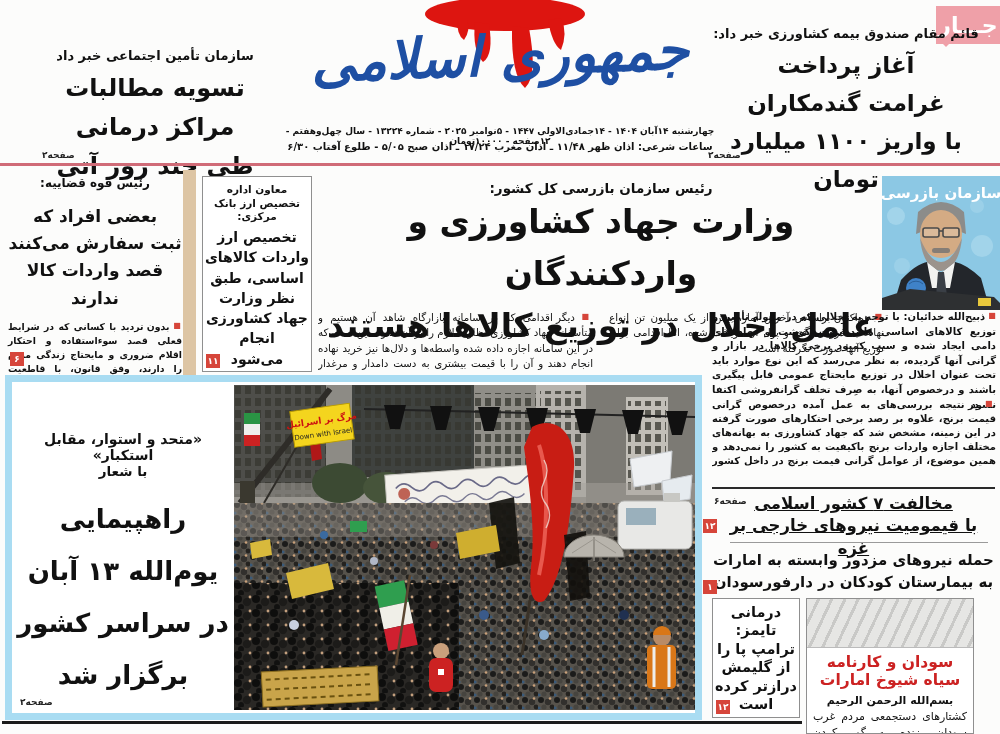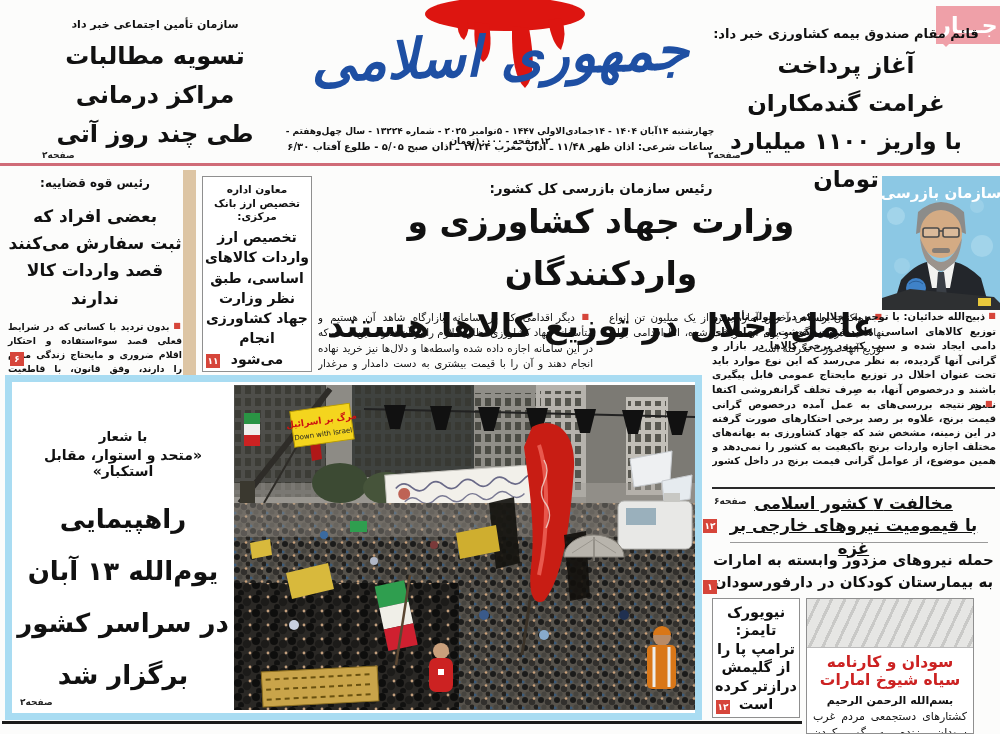--- a/index.html
+++ b/index.html
@@ -46,21 +46,21 @@
     <path d="M128,20 q4,24 13,30 q7,-17 0,-32 z" fill="#dd1510"></path>
     <path d="M38,20 q-2,14 6,20 q7,-10 3,-20 z" fill="#dd1510"></path>
   </svg>
 
   <div class="abs c logo-text" style="left:300px;top:24px;width:400px;">جمهوری اسلامی</div>
 
   <div class="abs c b" style="left:280px;top:126px;width:440px;font-size:9px;">چهارشنبه ۱۴آبان ۱۴۰۴ - ۱۴جمادی‌الاولی ۱۴۴۷ - ۵نوامبر ۲۰۲۵ - شماره ۱۳۲۲۴ - سال چهل‌وهفتم - ۱۲صفحه - ۱۰۰۰۰تومان</div>
   <div class="abs c b" style="left:280px;top:141px;width:440px;font-size:10px;">ساعات شرعی:  اذان ظهر ۱۱/۴۸ ـ اذان مغرب ۱۷/۲۴ ـ اذان صبح ۵/۰۵ - طلوع آفتاب ۶/۳۰</div>
 
   <div class="abs c" style="left:10px;top:18px;width:290px;">
-    <div class="kicker" style="font-size:11px;">سازمان تأمین اجتماعی خبر داد</div>
+    <div class="kicker" style="font-size:13px;margin-top:30px;">سازمان تأمین اجتماعی خبر داد</div>
     <div class="b pre" style="font-size:24px;line-height:1.62;margin-top:6px;">تسویه مطالبات
 مراکز درمانی
 طی چند روز آتی</div>
   </div>
   <div class="abs pref" style="left:42px;top:150px;">صفحه۲</div>
 
   <div class="abs c" style="right:8px;top:26px;width:292px;">
     <div class="kicker" style="font-size:13px;">قائم مقام صندوق بیمه کشاورزی خبر داد:</div>
     <div class="b pre" style="font-size:23px;line-height:1.65;margin-top:6px;">آغاز پرداخت
 غرامت گندمکاران
@@ -138,41 +138,41 @@
 با قیمومیت نیروهای خارجی بر غزه</div>
   <div class="badge" style="left:703px;top:519px;">۱۲</div>
 
   <div class="abs rule-thin" style="left:730px;top:542px;width:258px;height:1px;"></div>
 
   <div class="abs c b pre" style="left:712px;top:550px;width:283px;font-size:15px;line-height:1.45;">حمله نیروهای مزدور وابسته به امارات
 به بیمارستان کودکان در دارفورسودان</div>
   <div class="badge" style="left:703px;top:580px;">۱</div>
 
   <div class="abs box" style="left:712px;top:598px;width:88px;height:120px;">
-    <div class="c b pre" style="font-size:14.5px;line-height:1.27;padding-top:4px;">نیویورک
+    <div class="c b pre" style="font-size:14.5px;line-height:1.27;padding-top:4px;">درمانی
 تایمز:
 ترامپ پا را
 از گلیمش
 درازتر کرده
 است</div>
     <div class="badge" style="left:3px;bottom:3px;">۱۲</div>
   </div>
 
   <div class="abs box" style="left:806px;top:598px;width:168px;height:136px;overflow:hidden;">
     <div class="note-band" style="height:48px;"></div>
     <div class="c b" style="font-size:15.5px;color:#cc2222;margin-top:5px;">سودان و کارنامه سیاه شیوخ امارات</div>
     <div class="c b" style="font-size:11px;margin-top:5px;">بسم‌الله الرحمن الرحیم</div>
     <div class="j" style="font-size:11px;line-height:1.45;padding:2px 6px 0 6px;">کشتارهای دستجمعی مردم غرب سودان، زنده به گور کردن کودکان، تجاوز به زنان و دختران، تخریب خانه‌ها و نابود کردن چند شهر و روستا به دلخراش‌ترین خبر مربوط به شمال آفریقا تبدیل</div>
   </div>
 
   <div class="abs photo-frame" style="left:5px;top:375px;width:697px;height:345px;">
 
     <div class="abs c" style="left:0;top:46px;width:222px;">
+      <div class="b" style="font-size:14px;margin-top:3px;">«متحد و استوار، مقابل استکبار»</div>
       <div class="b" style="font-size:13.5px;">با شعار</div>
-      <div class="b" style="font-size:14px;margin-top:3px;">«متحد و استوار، مقابل استکبار»</div>
       <div class="b pre" style="font-size:26px;line-height:2.0;margin-top:14px;">راهپیمایی
 یوم‌الله ۱۳ آبان
 در سراسر کشور
 برگزار شد</div>
     </div>
     <div class="abs pref" style="left:8px;bottom:6px;">صفحه۲</div>
 
     <svg class="abs" style="left:222px;top:3px;width:461px;height:325px;" viewBox="0 0 461 325">
       <defs>
         <pattern id="crowdP" width="16" height="13" patternUnits="userSpaceOnUse">

